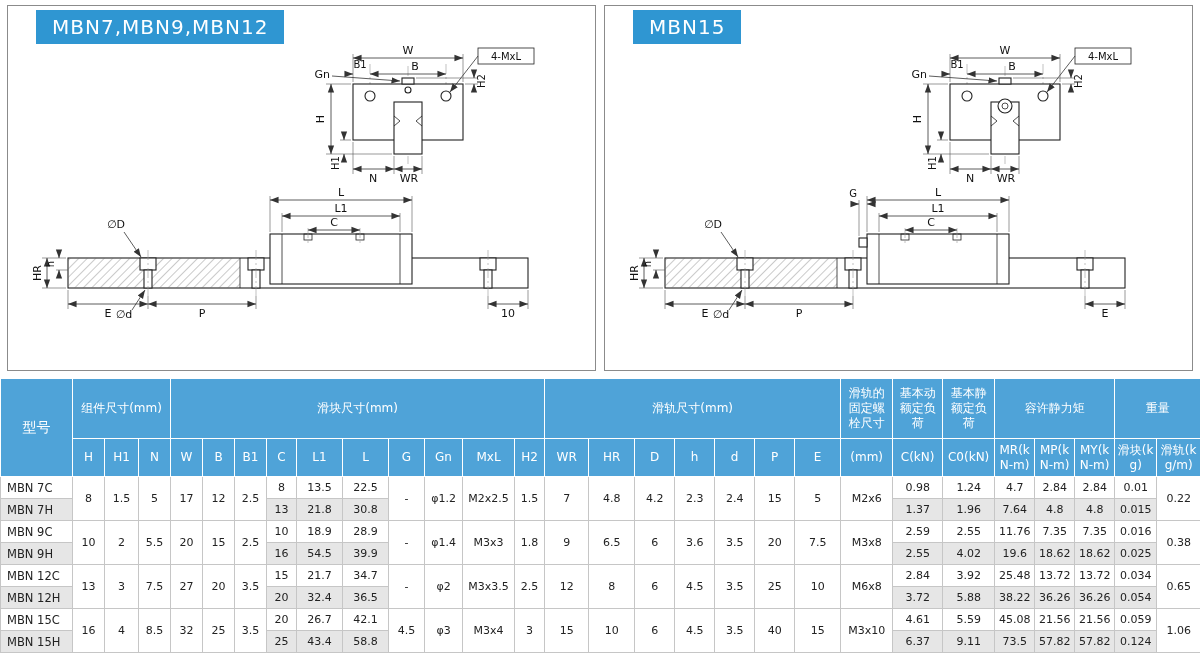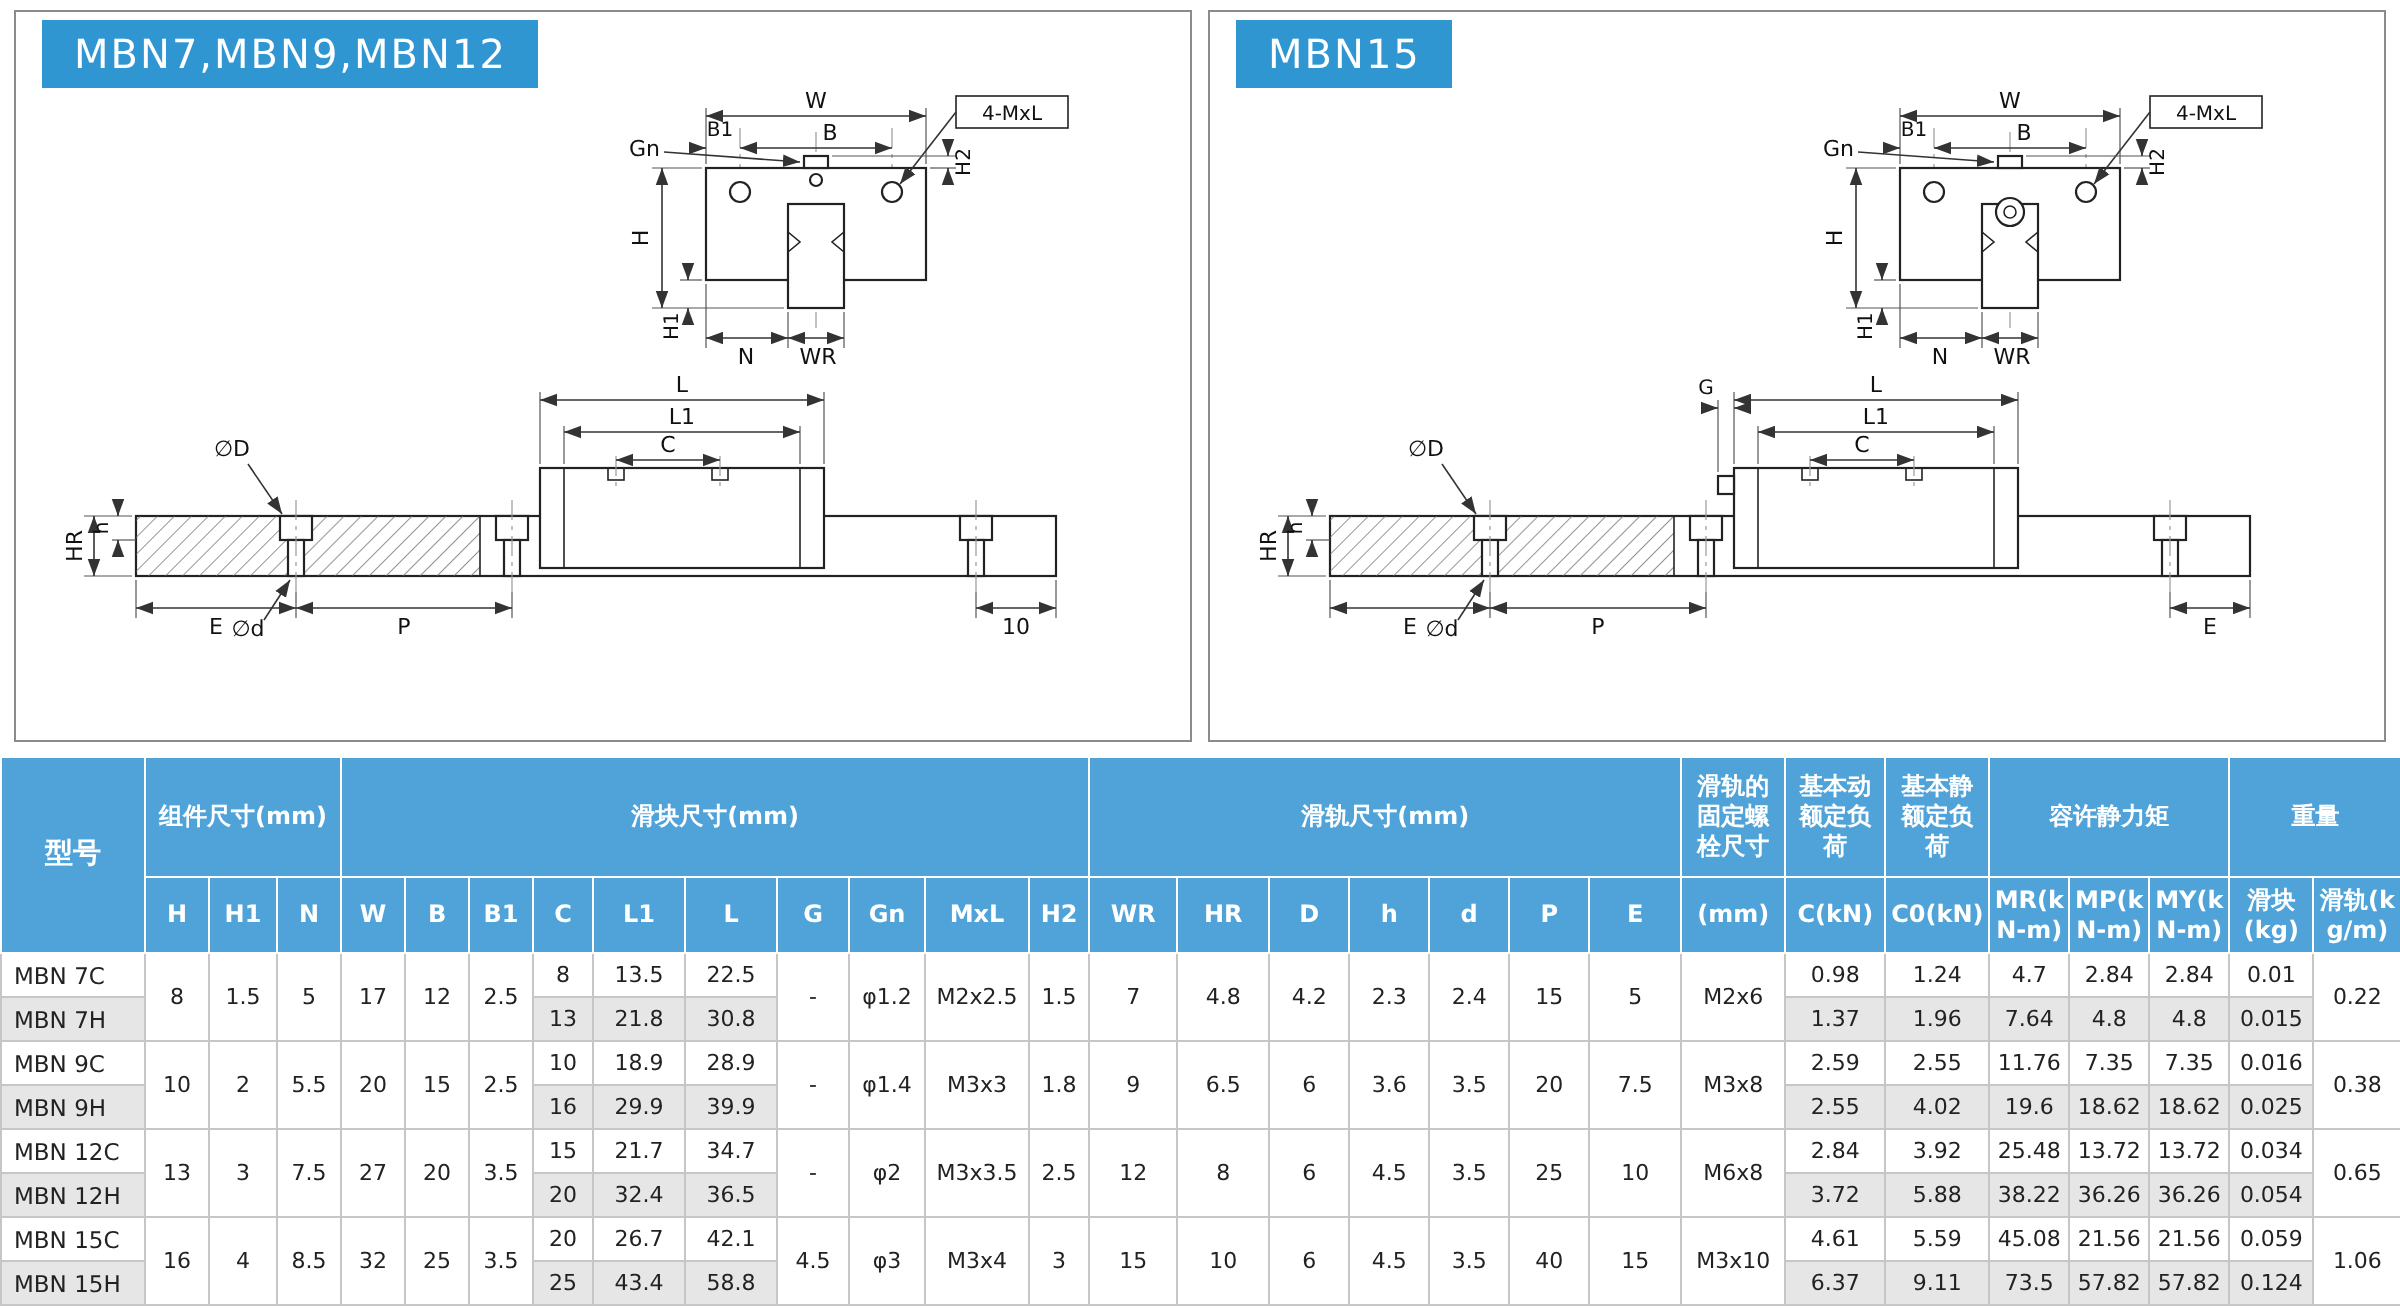--- a/index.html
+++ b/index.html
@@ -1,31 +1,31 @@
 <!DOCTYPE html>
 <html style="--accent: #2f96d2; --table-head: #4fa3d8; --row-alt: #e6e6e6;"><head>
 <meta charset="utf-8">
 <style>
   *{box-sizing:border-box;margin:0;padding:0}
   html,body{width:1200px;height:656px}
   body{position:relative;background:#fff;font-family:"DejaVu Sans","Liberation Sans",sans-serif;overflow:hidden}
   .panels{position:absolute;top:5px;left:7px;display:flex;gap:8px}
   .panel{width:589px;height:366px;border:1px solid #8b8b8b;position:relative;background:#fff}
-  .panel-title{position:absolute;top:4px;left:13px;background:var(--accent);color:#fff;font-size:20px;
+  .panel-title{position:absolute;top:4px;left:28px;background:var(--accent);color:#fff;font-size:20px;
     letter-spacing:1px;padding:5px 16px;z-index:2;font-weight:400}
   .panel svg{position:absolute;left:0;top:0}
   svg text{font-family:"DejaVu Sans","Liberation Sans",sans-serif;font-size:11px;fill:#111}
   svg text.sm{font-size:10px}
   .ol{fill:#fff;stroke:#222;stroke-width:1.1}
   .thin{stroke:#222;stroke-width:0.8;fill:none}
   .ext{stroke:#555;stroke-width:0.6}
   .dml{stroke:#333;stroke-width:0.8}
   .cl{stroke:#999;stroke-width:0.6;stroke-dasharray:10 3 2 3}
   table.spec{position:absolute;top:378px;left:0;width:1200px;border-collapse:collapse;table-layout:fixed}
-  .spec th{background:var(--table-head);color:#fff;border:1px solid #fff;font-weight:700;font-size:12px;
+  .spec th{background:var(--table-head);color:#fff;border:1px solid #fff;font-weight:400;font-size:12px;
     line-height:1.25;padding:1px 2px;word-break:break-all;vertical-align:middle;text-align:center}
   .spec tr.hr1 th{height:60px}
   .spec tr.hr2 th{height:38px}
   .spec th.model-h{font-size:14px}
   .spec td{border:1px solid #c6c6c6;text-align:center;font-size:11px;height:22px;padding:0 1px;
     background:#fff;vertical-align:middle;color:#222}
   .spec tr.rb td{background:var(--row-alt)}
   .spec td.model{text-align:left;padding-left:6px;font-size:11.5px}
 </style>
 </head>
@@ -443,21 +443,21 @@
       <td>2.55</td>
       <td>11.76</td>
       <td>7.35</td>
       <td>7.35</td>
       <td>0.016</td>
       <td rowspan="2">0.38</td>
     </tr>
     <tr class="rb">
       <td class="model">MBN 9H</td>
       <td>16</td>
-      <td>29.9</td>
+      <td>54.5</td>
       <td>39.9</td>
       <td>2.55</td>
       <td>4.02</td>
       <td>19.6</td>
       <td>18.62</td>
       <td>18.62</td>
       <td>0.025</td>
     </tr>
 
     <tr class="ra">

